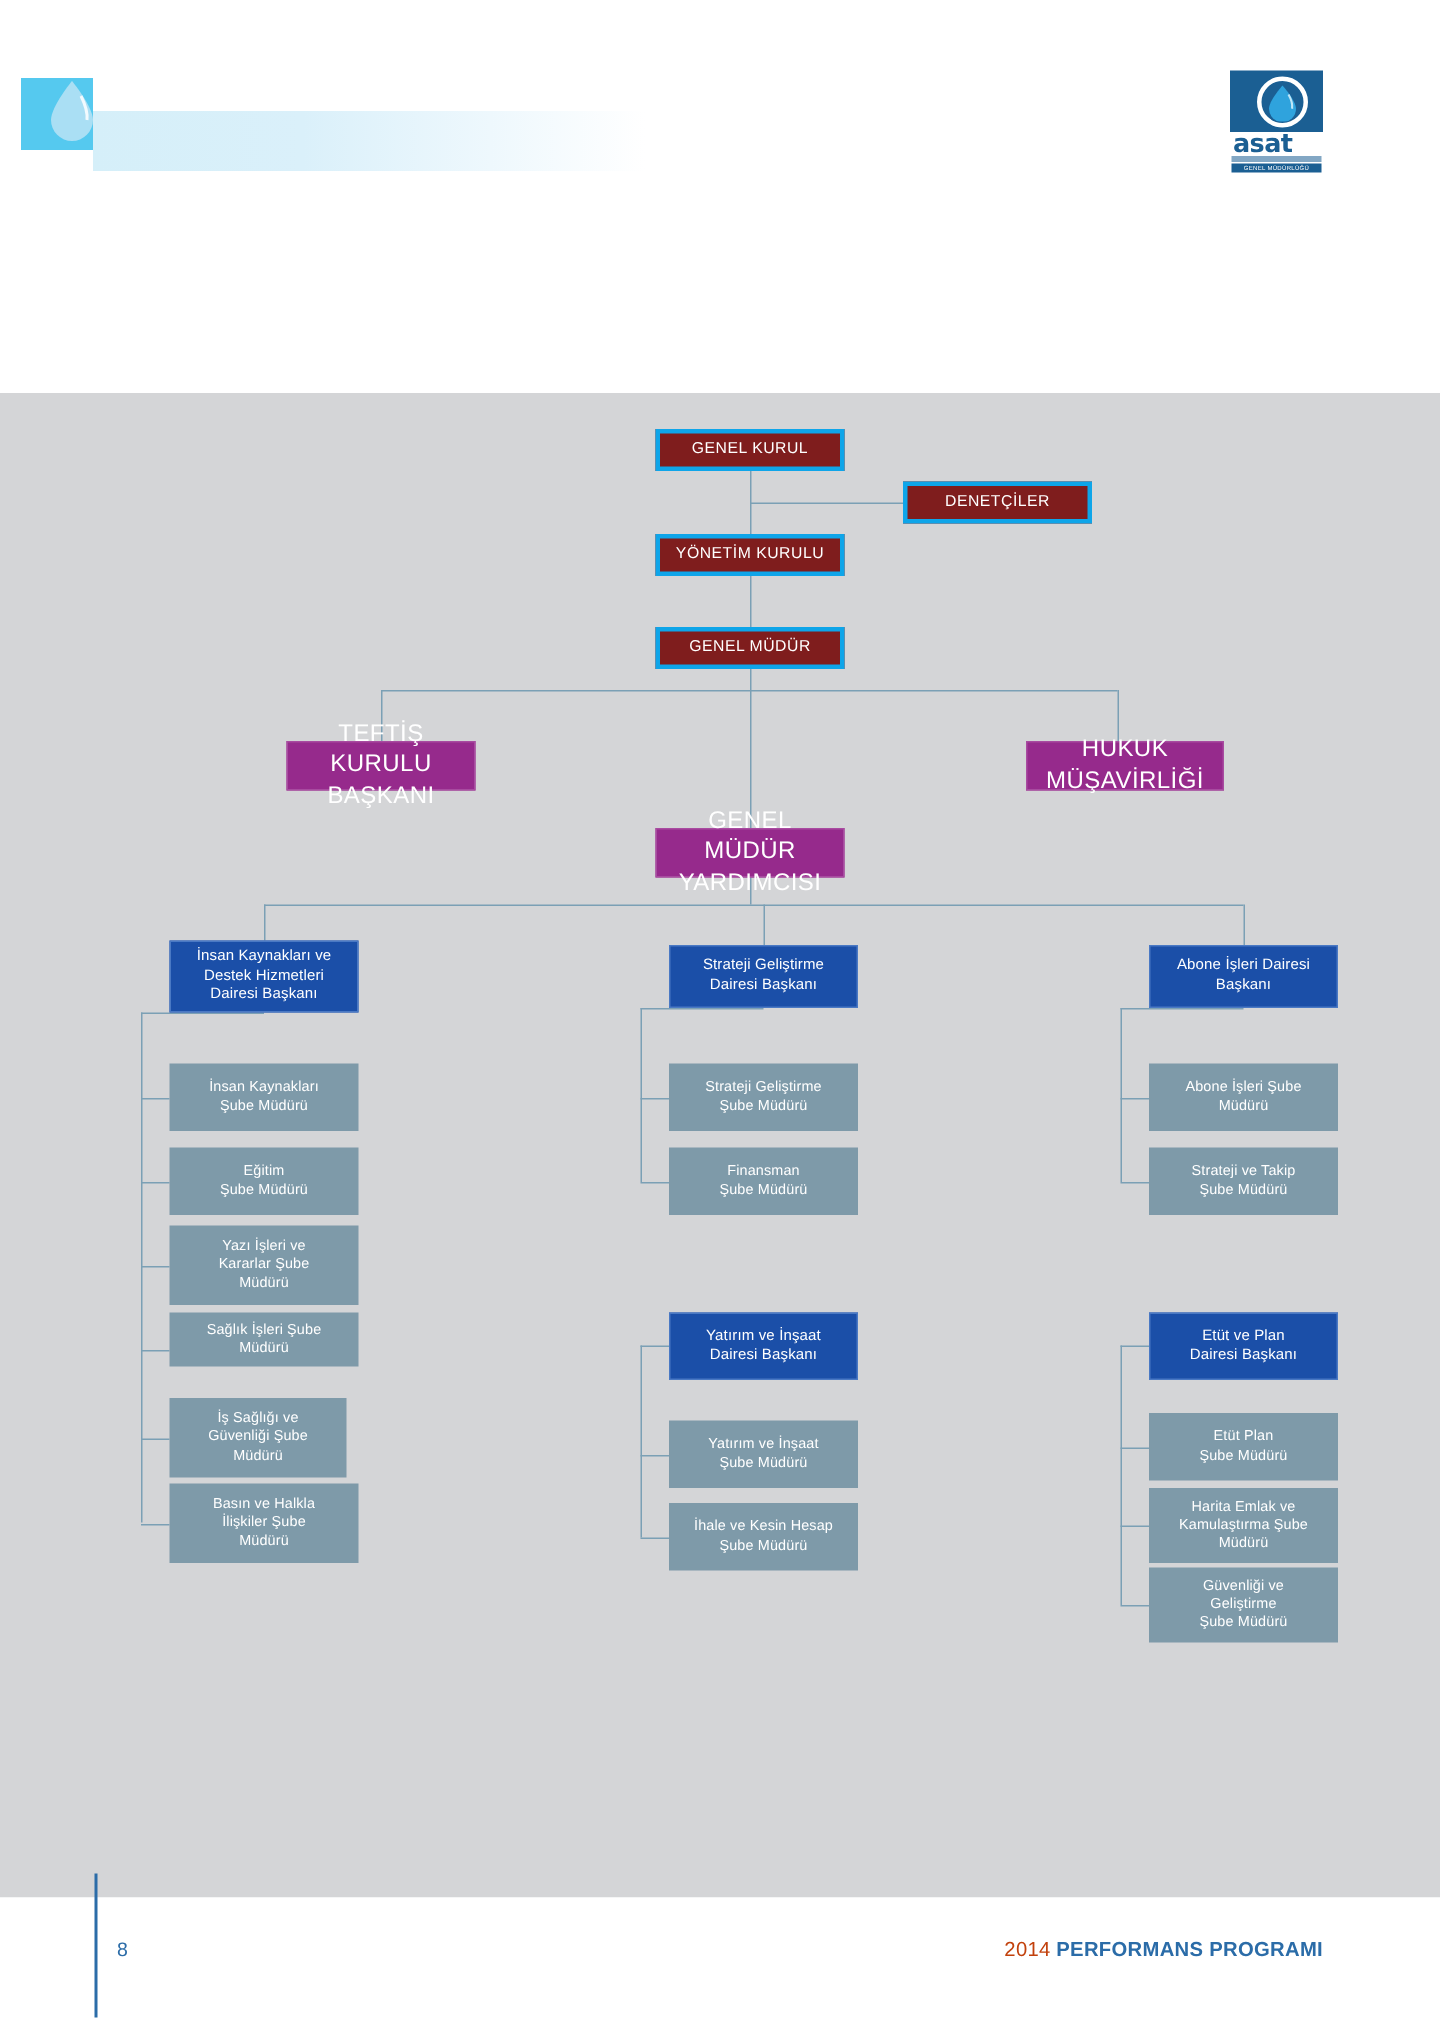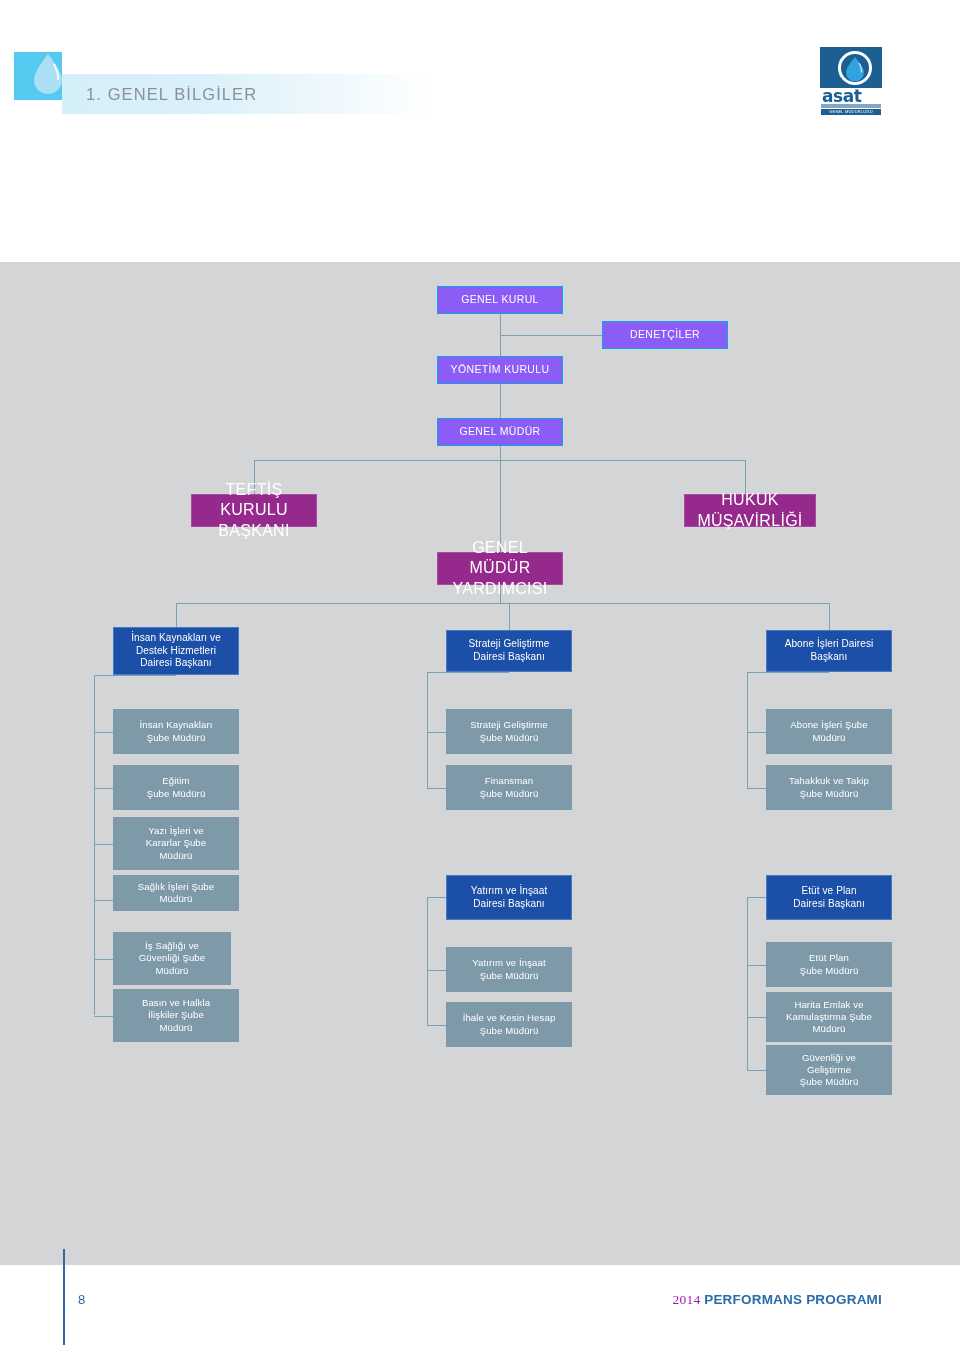--- a/index.html
+++ b/index.html
@@ -68,53 +68,52 @@
 
   
   .node{
     position:absolute;box-sizing:border-box;
     display:flex;align-items:center;justify-content:center;text-align:center;
     color:#ffffff;line-height:1.26;
     padding:2px 4px;
   }
   .node span{display:block;}
 
-  .n-teal{background:#8b5cf6;border:1px solid #0ea5e9;font-size:10.5px;letter-spacing:.35px;}
+  .n-teal{background:#7f1d1d;border:3px solid #0ea5e9;font-size:10.5px;letter-spacing:.35px;}
   .n-purple{background:#95278e;background:#962a8c;border:1px solid #a84ba0;font-size:16px;letter-spacing:.3px;}
   .n-blue{background:#1b4fa8;border:1px solid #4a79c4;font-size:10px;letter-spacing:.1px;}
   .n-gray{background:#7e9aa9;font-size:9.6px;letter-spacing:.1px;}
 
   
   #footer{position:absolute;left:0;top:1265px;width:960px;height:93px;background:#fff;}
   #footer-rule{position:absolute;left:63px;top:1249px;width:2px;height:96px;background:#2b6ca8;}
   #page-number{
     position:absolute;left:78px;top:1292px;font-size:13px;color:#2b6ca8;
   }
   #footer-right{
     position:absolute;right:78px;top:1292px;font-size:13.5px;white-space:nowrap;
   }
-  #footer-year{color:#a21caf;letter-spacing:.2px;font-family:Liberation Serif, serif;}
+  #footer-year{color:#c2410c;letter-spacing:.2px;}
   #footer-label{color:#2b6ca8;font-weight:bold;letter-spacing:.2px;}
 </style>
 </head>
 <body>
 
 <div id="header">
 
   <div id="header-droplet-square"></div>
 
   <div id="header-droplet-icon">
     <svg width="36" height="44" viewBox="0 0 36 44">
       <path d="M18 2 C18 2 4 19 4 28 A14 14 0 0 0 32 28 C32 19 18 2 18 2 Z" fill="#aadff4"></path>
       <path d="M24 12 C27 18 28.5 23 28 28" stroke="#ffffff" stroke-width="2" fill="none" opacity=".85"></path>
     </svg>
   </div>
 
   <div id="header-band"></div>
-  <div id="header-title">1. GENEL BİLGİLER</div>
 
   <div id="logo">
     <div id="logo-upper" class="logo-band"></div>
     <div id="logo-ring"></div>
     <div id="logo-drop">
       <svg width="22" height="25" viewBox="0 0 22 25">
         <path d="M11 1 C11 1 2 11 2 16.5 A9 9 0 0 0 20 16.5 C20 11 11 1 11 1 Z" fill="#2fa3dd"></path>
         <path d="M15 7 C17 10.5 17.8 13.5 17.4 16.5" stroke="#bfe6f7" stroke-width="1.4" fill="none"></path>
       </svg>
     </div>
@@ -301,21 +300,21 @@
         </div>
       </div>
       <div class="node n-gray" style="left: 766px; top: 447px; width: 126px; height: 45px;">
         <div>
           <span>Abone İşleri Şube</span>
           <span>Müdürü</span>
         </div>
       </div>
       <div class="node n-gray" style="left: 766px; top: 503px; width: 126px; height: 45px;">
         <div>
-          <span>Tahakkuk ve Takip</span>
+          <span>Strateji ve Takip</span>
           <span>Şube Müdürü</span>
         </div>
       </div>
       <div class="node n-gray" style="left: 766px; top: 680px; width: 126px; height: 45px;">
         <div>
           <span>Etüt Plan</span>
           <span>Şube Müdürü</span>
         </div>
       </div>
       <div class="node n-gray" style="left: 766px; top: 730px; width: 126px; height: 50px;">

